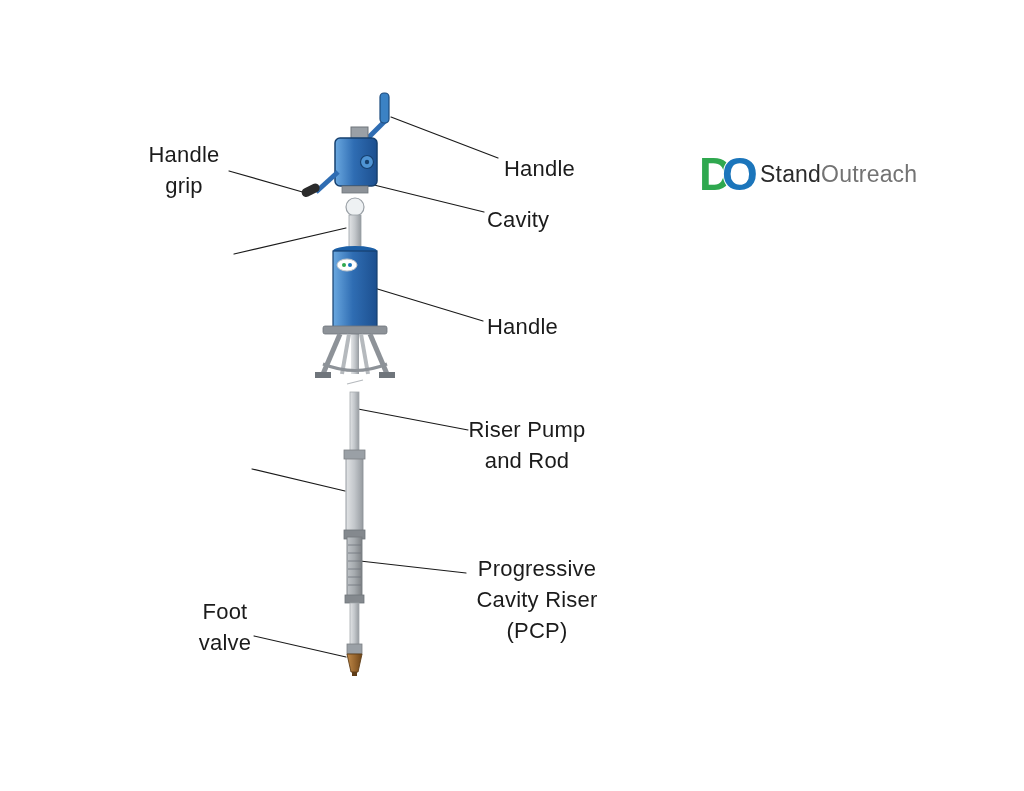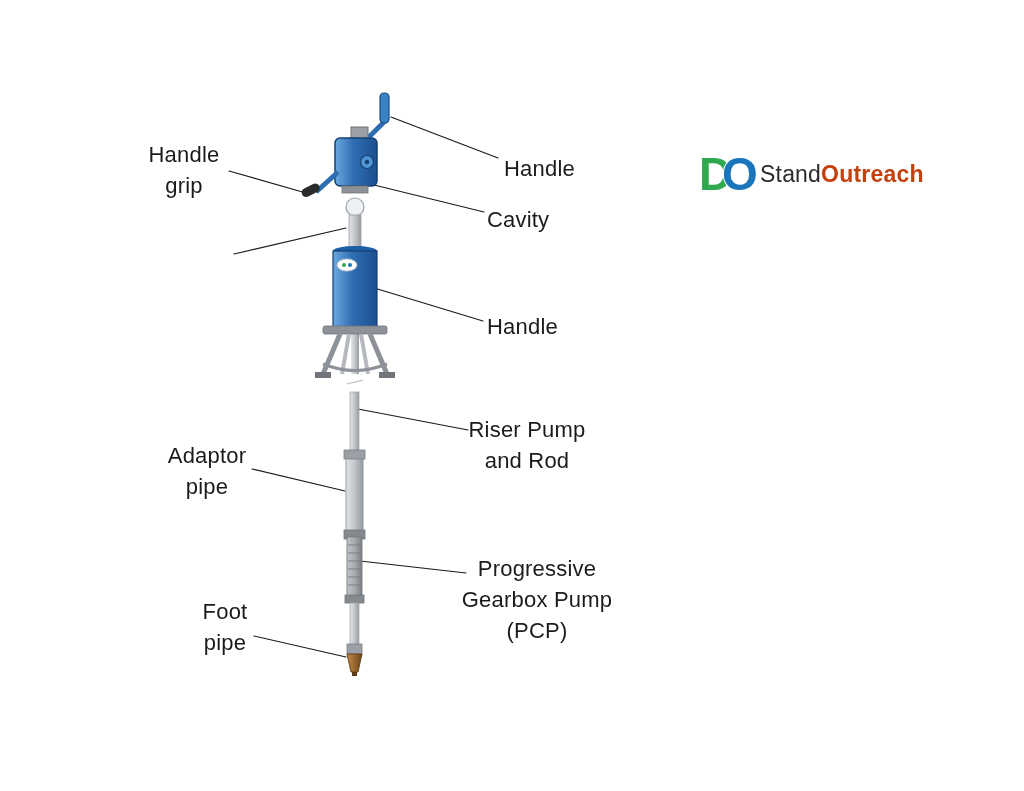--- a/index.html
+++ b/index.html
@@ -16,21 +16,21 @@
   .label.align-left{text-align:left;}
   .logo{
     position:absolute;left:698px;top:149px;display:flex;align-items:center;gap:2px;
   }
   .logo-icon text{
     font-family:"Liberation Sans", sans-serif;font-weight:700;font-size:46px;
   }
   .logo-d{fill:#2fa84f;}
   .logo-o{fill:#1b75bb;stroke:#ffffff;stroke-width:2px;paint-order:stroke;}
   .logo-text{font-size:23px;color:#2b2b2b;letter-spacing:0.2px;}
-  .logo-text b{color:#c2410c;font-weight:700;}
+  .logo-text b{color:#737373;font-weight:400;}
 </style>
 </head>
 <body>
 
 <div id="canvas">
 
   <svg id="pump-svg" width="1024" height="791" viewBox="0 0 1024 791">
     <defs>
       <linearGradient id="blueGrad" x1="0" y1="0" x2="1" y2="0">
         <stop offset="0" stop-color="#6aa8e0"></stop>
@@ -144,29 +144,27 @@
   <div class="label align-left" style="left:504px;top:153px;width:90px">Handle</div>
 
   <div class="label align-left" style="left:487px;top:204px;width:100px">Cavity</div>
 
 
   <div class="label align-left" style="left:487px;top:311px;width:70px">Handle</div>
 
   <div class="label" style="left:468px;top:414px;width:118px">Riser Pump
 and Rod</div>
 
-  <div class="label" style="left:159px;top:440px;width:96px">Adaptor
-pipe</div>
 
   <div class="label" style="left:458px;top:553px;width:158px">Progressive
-Gearbox Pump
+Cavity Riser
 (PCP)</div>
 
   <div class="label" style="left:189px;top:596px;width:72px">Foot
-pipe</div>
+valve</div>
 
   <div class="logo">
     <svg class="logo-icon" width="60" height="50" viewBox="0 0 60 50">
       <text x="1" y="41" class="logo-d">D</text>
       <text x="24" y="41" class="logo-o">O</text>
     </svg>
     <div class="logo-text"><span>Stand</span><b>Outreach</b></div>
   </div>
 
 </div>

